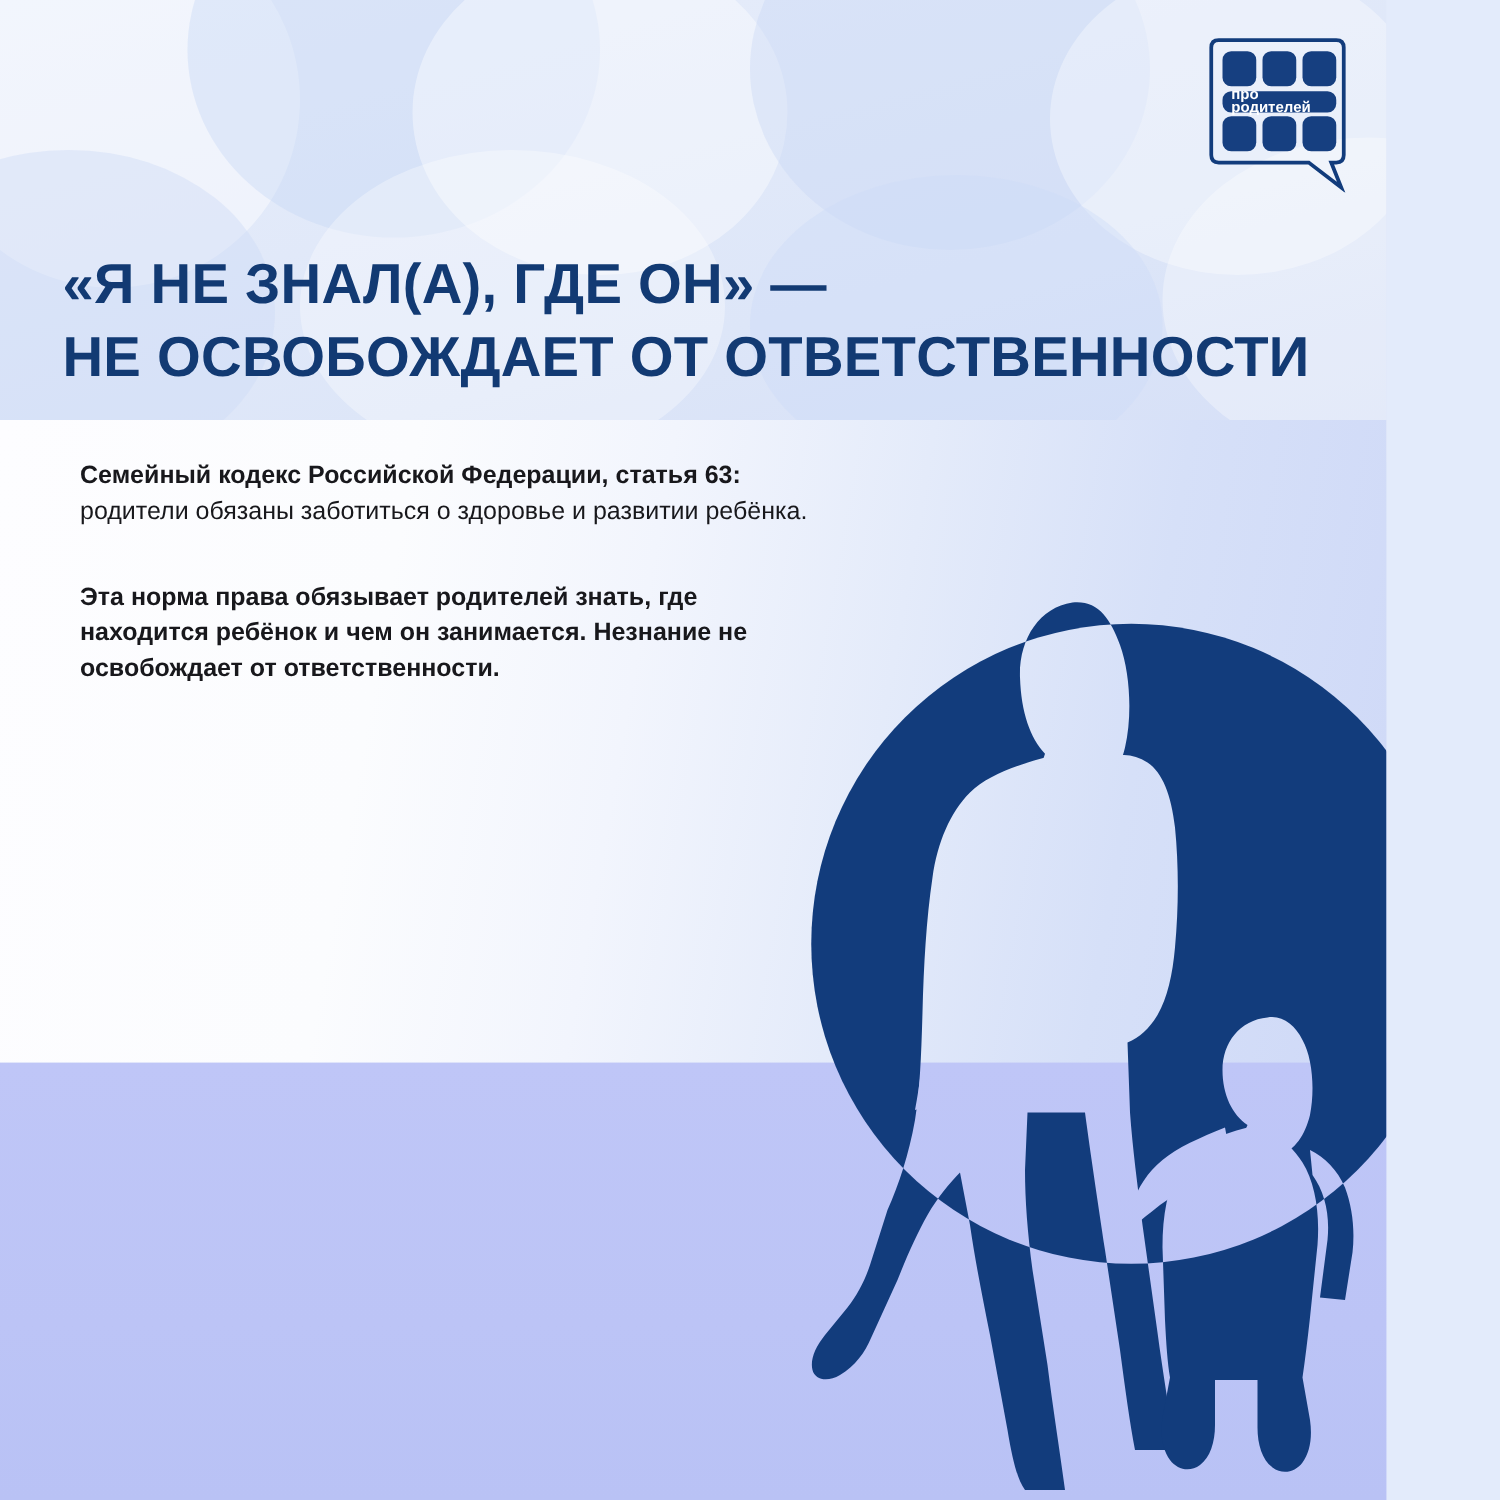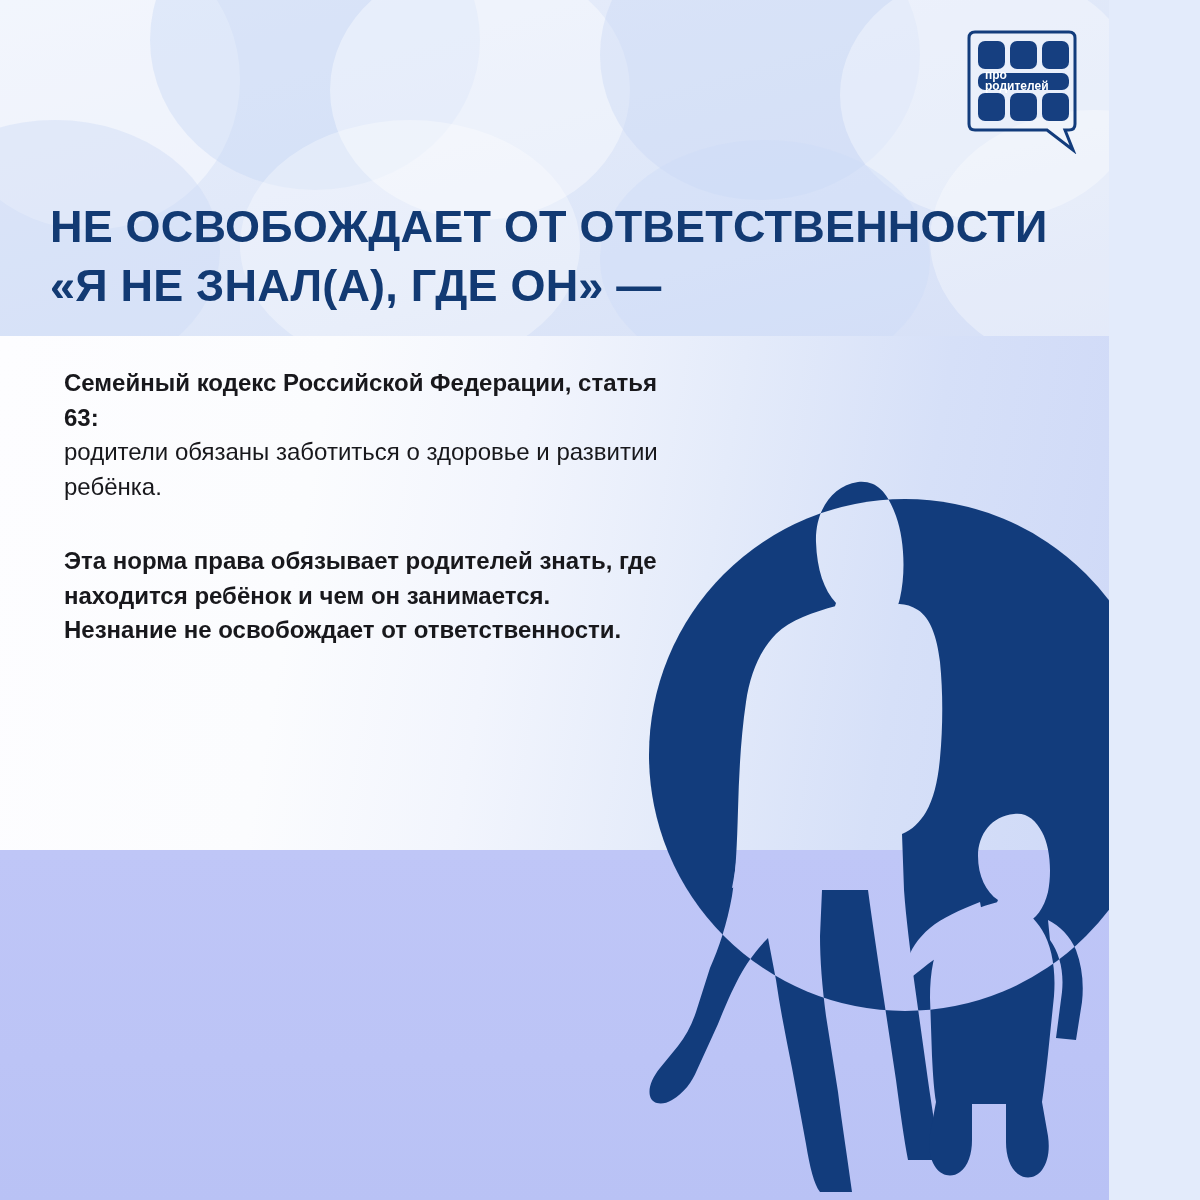--- a/index.html
+++ b/index.html
@@ -40,21 +40,21 @@
     letter-spacing:.2px;
   }
   .headline .l{display:block;white-space:nowrap;}
 
   
   .panel{
     position:absolute;left:0;top:336px;width:1200px;height:514px;
     background:linear-gradient(100deg,#fdfdff 0%,#fbfcfe 26%,#f2f5fd 42%,#e4ebfa 58%,#d6e0f8 74%,#ccd6f7 100%);
   }
   .panel-inner{position:absolute;left:64px;top:30px;width:600px;}
-  .para{color:#18181c;font-size:24px;line-height:1.44;margin:0 0 0 0;}
+  .para{color:#18181c;font-size:20px;line-height:1.44;margin:0 0 0 0;}
   .para.strong{font-weight:700;}
   .para .b{font-weight:700;display:block;}
   .para .n{font-weight:400;display:block;}
   .gap{height:40px;}
 
   
   .illus{position:absolute;left:600px;top:420px;width:600px;height:780px;}
 </style>
 </head>
 <body>
@@ -87,22 +87,22 @@
         <rect x="45" y="65" width="27" height="28" rx="7"></rect>
         <rect x="77" y="65" width="27" height="28" rx="7"></rect>
         <rect x="13" y="45" width="91" height="17" rx="7"></rect>
       </g>
       <text x="20" y="51" font-family="Liberation Sans, sans-serif" font-size="12" font-weight="700" fill="#ffffff">про</text>
       <text x="20" y="61.5" font-family="Liberation Sans, sans-serif" font-size="12" font-weight="700" fill="#ffffff">родителей</text>
     </svg>
   </div>
 
   <div class="headline">
+    <span class="l">«Я НЕ ЗНАЛ(А), ГДЕ ОН» —</span>
     <span class="l">НЕ ОСВОБОЖДАЕТ ОТ ОТВЕТСТВЕННОСТИ</span>
-    <span class="l">«Я НЕ ЗНАЛ(А), ГДЕ ОН» —</span>
   </div>
 
   <div class="panel">
     <div class="panel-inner">
       <p class="para">
         <span class="b">Семейный кодекс Российской Федерации, статья 63:</span>
         <span class="n">родители обязаны заботиться о здоровье и развитии ребёнка.</span>
       </p>
       <div class="gap"></div>
       <p class="para strong">Эта норма права обязывает родителей знать, где находится ребёнок и чем он занимается. Незнание не освобождает от ответственности.</p>

